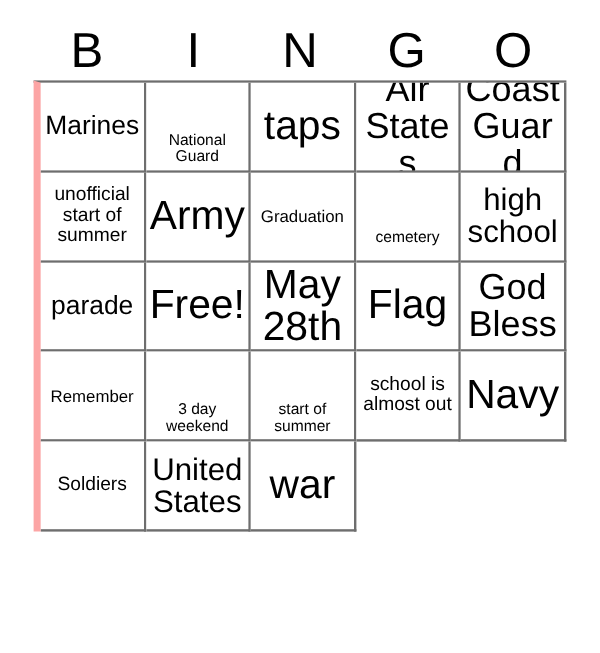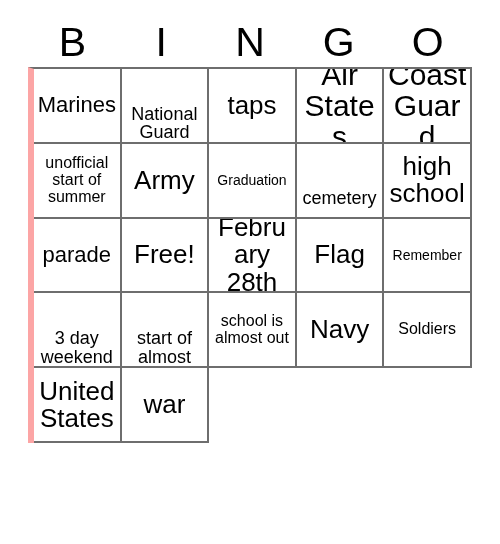--- a/index.html
+++ b/index.html
@@ -69,25 +69,25 @@
   }
   .cell-text {
     display: block;
     width: 100%;
     line-height: 1.04;
     word-wrap: break-word;
     overflow-wrap: break-word;
     hyphens: none;
   }
   
-  .fs-xxl { font-size: 26px; }
+  .fs-xxl { font-size: 34px; }
   .fs-xl  { font-size: 30px; }
   .fs-l   { font-size: 26px; }
   .fs-m   { font-size: 22px; }
-  .fs-s   { font-size: 18px; margin-top: 36px; }
+  .fs-s   { font-size: 13px; margin-top: 36px; }
   .fs-xs  { font-size: 16px; }
   .fs-xxs { font-size: 14px; text-align: center; }
 </style>
 </head>
 <body>
 
 <div id="card">
 
   <div id="header-row">
     <div class="header-letter">B</div>
@@ -131,34 +131,37 @@
     <div class="cell">
         <span class="cell-text fs-l">high school</span>
       </div>
     <div class="cell">
         <span class="cell-text fs-m">parade</span>
       </div>
     <div class="cell">
         <span class="cell-text fs-xxl">Free!</span>
       </div>
     <div class="cell">
-        <span class="cell-text fs-xxl">February 28th</span>
+        <span class="cell-text fs-xxl">May 28th</span>
       </div>
     <div class="cell">
         <span class="cell-text fs-xxl">Flag</span>
       </div>
 
+    <div class="cell">
+        <span class="cell-text fs-xl">God Bless</span>
+      </div>
     <div class="cell">
         <span class="cell-text fs-xxs">Remember</span>
       </div>
     <div class="cell">
         <span class="cell-text fs-s">3 day weekend</span>
       </div>
     <div class="cell">
-        <span class="cell-text fs-s">start of almost</span>
+        <span class="cell-text fs-s">start of summer</span>
       </div>
     <div class="cell">
         <span class="cell-text fs-xs">school is almost out</span>
       </div>
 
     <div class="cell">
         <span class="cell-text fs-xxl">Navy</span>
       </div>
     <div class="cell">
         <span class="cell-text fs-xs">Soldiers</span>

